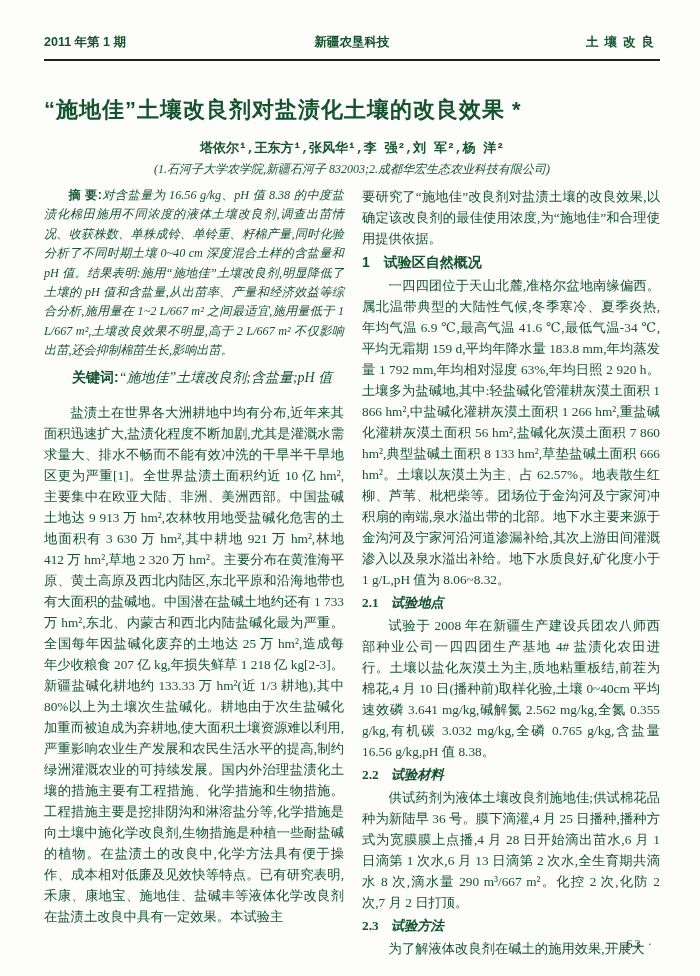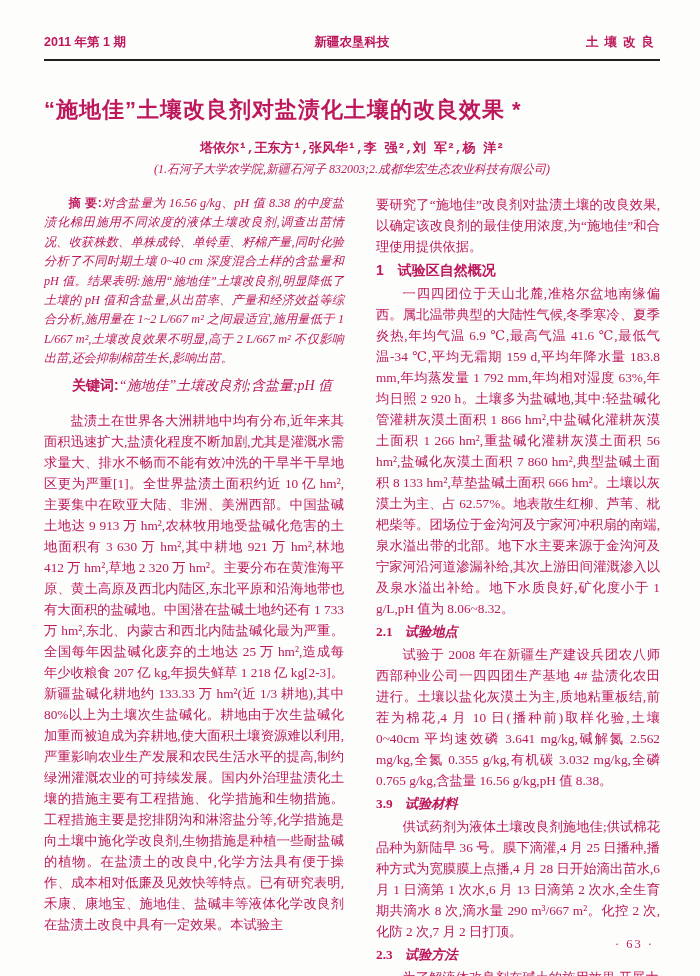--- a/index.html
+++ b/index.html
@@ -1,36 +1,36 @@
 <!DOCTYPE html>
 <html lang="zh"><head>
 <meta charset="utf-8">
 <style>
   html,body{margin:0;padding:0;background:#d9d9d6;}
   .page{
     width:700px;height:976px;box-sizing:border-box;position:relative;
-    background:#fdfdfb;color:#be185d;margin:0 auto;
+    background:#fdfdfb;color:#14532d;margin:0 auto;
     font-family:"Liberation Serif","DejaVu Serif",serif;
     padding:34px 40px 0 44px;overflow:hidden;
   }
   
   .hdr{display:flex;align-items:baseline;font-size:12.5px;font-weight:bold;
        font-family:"Liberation Sans","DejaVu Sans",sans-serif;}
   .hdr .l{width:170px;text-align:left;}
   .hdr .c{flex:1;text-align:center;}
   .hdr .r{width:170px;text-align:right;letter-spacing:6px;}
   .hdr-rule{border-top:2px solid #1f1f1f;margin-top:8px;}
   
   .title{margin-top:34px;font-size:22px;font-weight:bold;
          font-family:"Liberation Sans","DejaVu Sans",sans-serif;letter-spacing:1px;}
   .authors{margin-top:14px;text-align:center;font-size:13px;font-weight:bold;
            font-family:Liberation Mono, monospace;}
   .affil{margin-top:4px;text-align:center;font-size:12px;font-style:italic;}
   
-  .columns{display:flex;gap:32px;margin-top:16px;height:762px;}
+  .columns{display:flex;gap:18px;margin-top:8px;height:762px;}
   .col{position:relative;}
   .col-left{width:300px;}
   .col-right{flex:1;}
   p{margin:0;}
   .abstract{font-size:12.2px;line-height:19.4px;text-align:justify;
             text-indent:2em;font-style:italic;}
   .abstract b,.keywords b{font-style:normal;font-weight:bold;
             font-family:"Liberation Sans","DejaVu Sans",sans-serif;}
   .keywords{margin-top:7px;font-size:14px;line-height:19.4px;
             text-indent:2em;font-style:italic;}
@@ -84,21 +84,21 @@
       </div>
       <p class="bodytext indent">一四四团位于天山北麓,准格尔盆地南缘偏西。属北温带典型的大陆性气候,冬季寒冷、夏季炎热,年均气温 6.9 ℃,最高气温 41.6 ℃,最低气温-34 ℃,平均无霜期 159 d,平均年降水量 183.8 mm,年均蒸发量 1 792 mm,年均相对湿度 63%,年均日照 2 920 h。土壤多为盐碱地,其中:轻盐碱化管灌耕灰漠土面积 1 866 hm²,中盐碱化灌耕灰漠土面积 1 266 hm²,重盐碱化灌耕灰漠土面积 56 hm²,盐碱化灰漠土面积 7 860 hm²,典型盐碱土面积 8 133 hm²,草垫盐碱土面积 666 hm²。土壤以灰漠土为主、占 62.57%。地表散生红柳、芦苇、枇杷柴等。团场位于金沟河及宁家河冲积扇的南端,泉水溢出带的北部。地下水主要来源于金沟河及宁家河沿河道渗漏补给,其次上游田间灌溉渗入以及泉水溢出补给。地下水质良好,矿化度小于 1 g/L,pH 值为 8.06~8.32。</p>
 
 
       <div class="h-sub">
         <span class="num">2.1</span><span class="ht">试验地点</span>
       </div>
       <p class="bodytext indent">试验于 2008 年在新疆生产建设兵团农八师西部种业公司一四四团生产基地 4# 盐渍化农田进行。土壤以盐化灰漠土为主,质地粘重板结,前茬为棉花,4 月 10 日(播种前)取样化验,土壤 0~40cm 平均速效磷 3.641 mg/kg,碱解氮 2.562 mg/kg,全氮 0.355 g/kg,有机碳 3.032 mg/kg,全磷 0.765 g/kg,含盐量 16.56 g/kg,pH 值 8.38。</p>
 
       <div class="h-sub">
-        <span class="num">3.9</span><span class="ht">试验材料</span>
+        <span class="num">2.2</span><span class="ht">试验材料</span>
       </div>
       <p class="bodytext indent">供试药剂为液体土壤改良剂施地佳;供试棉花品种为新陆早 36 号。膜下滴灌,4 月 25 日播种,播种方式为宽膜膜上点播,4 月 28 日开始滴出苗水,6 月 1 日滴第 1 次水,6 月 13 日滴第 2 次水,全生育期共滴水 8 次,滴水量 290 m³/667 m²。化控 2 次,化防 2 次,7 月 2 日打顶。</p>
 
       <div class="h-sub">
         <span class="num">2.3</span><span class="ht">试验方法</span>
       </div>
       <p class="bodytext indent">为了解液体改良剂在碱土的施用效果,开展大</p>
     </div>
 
   </div>

